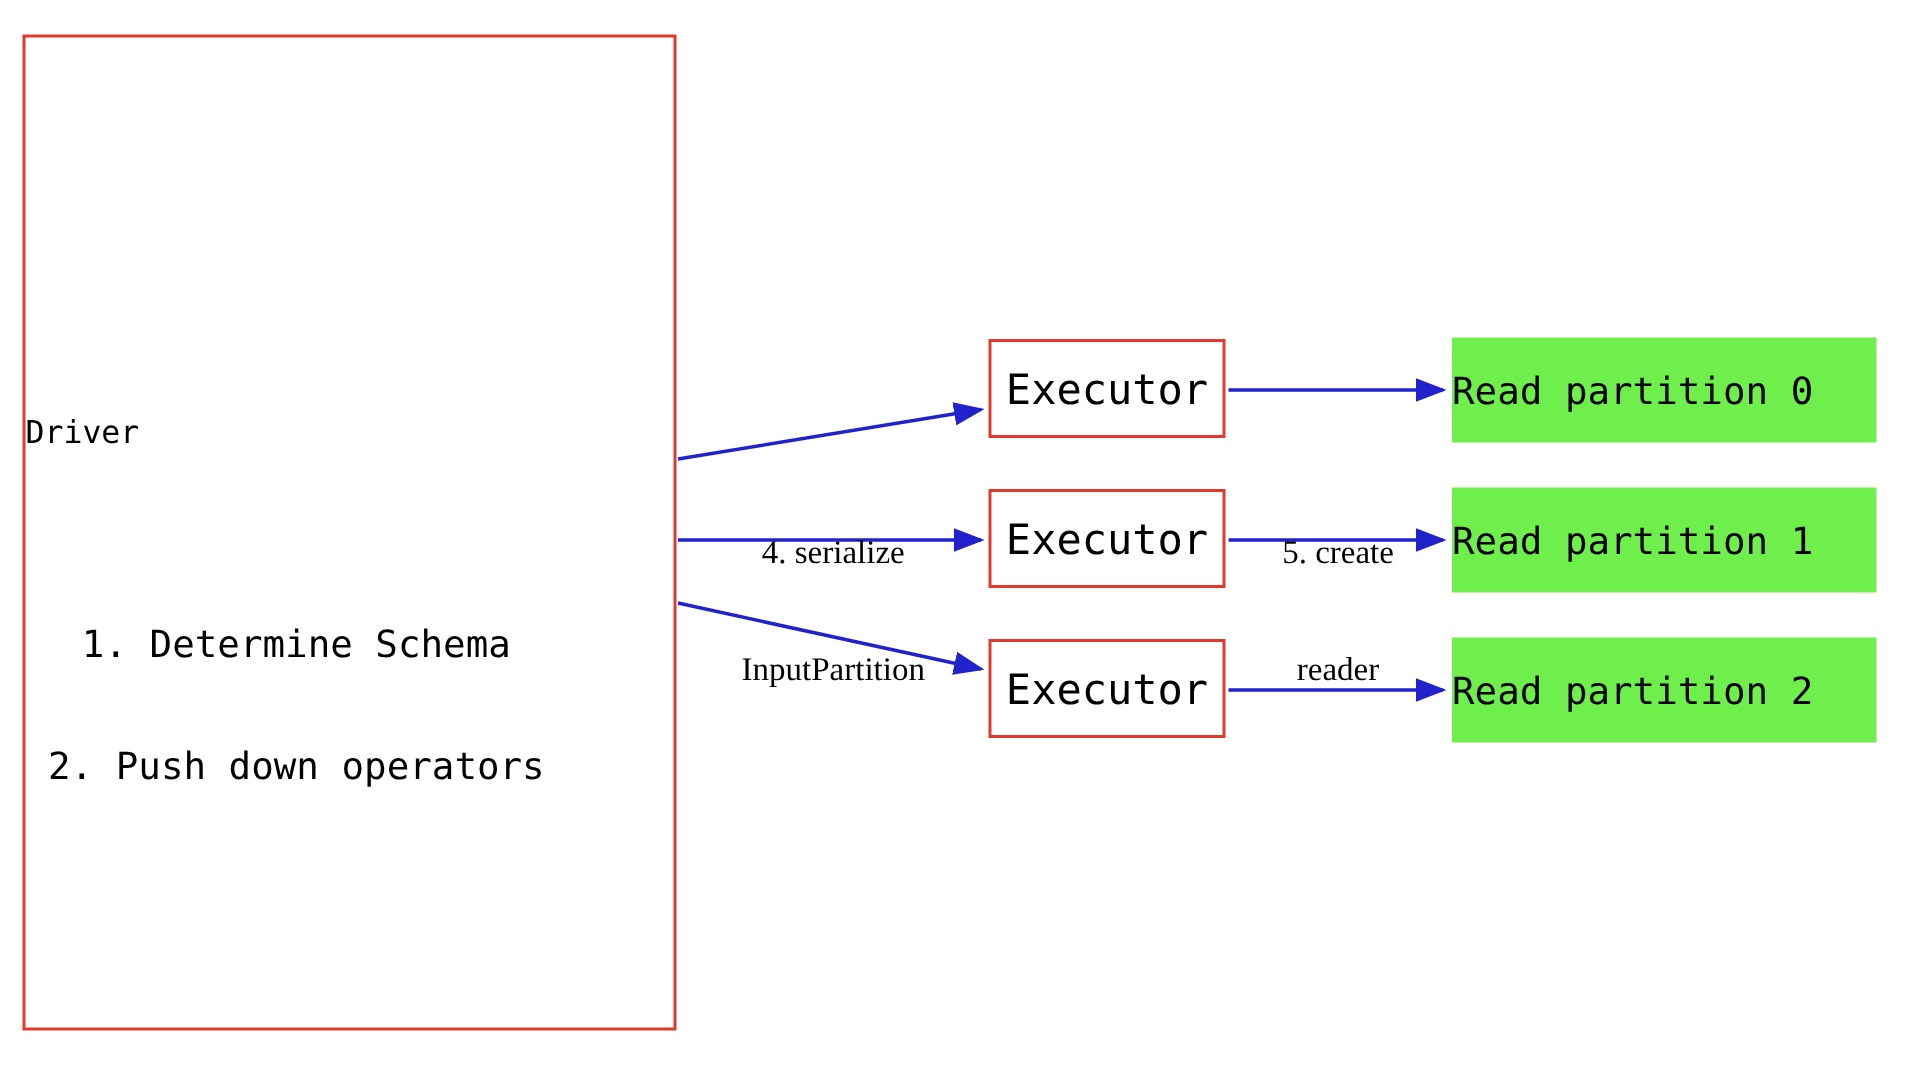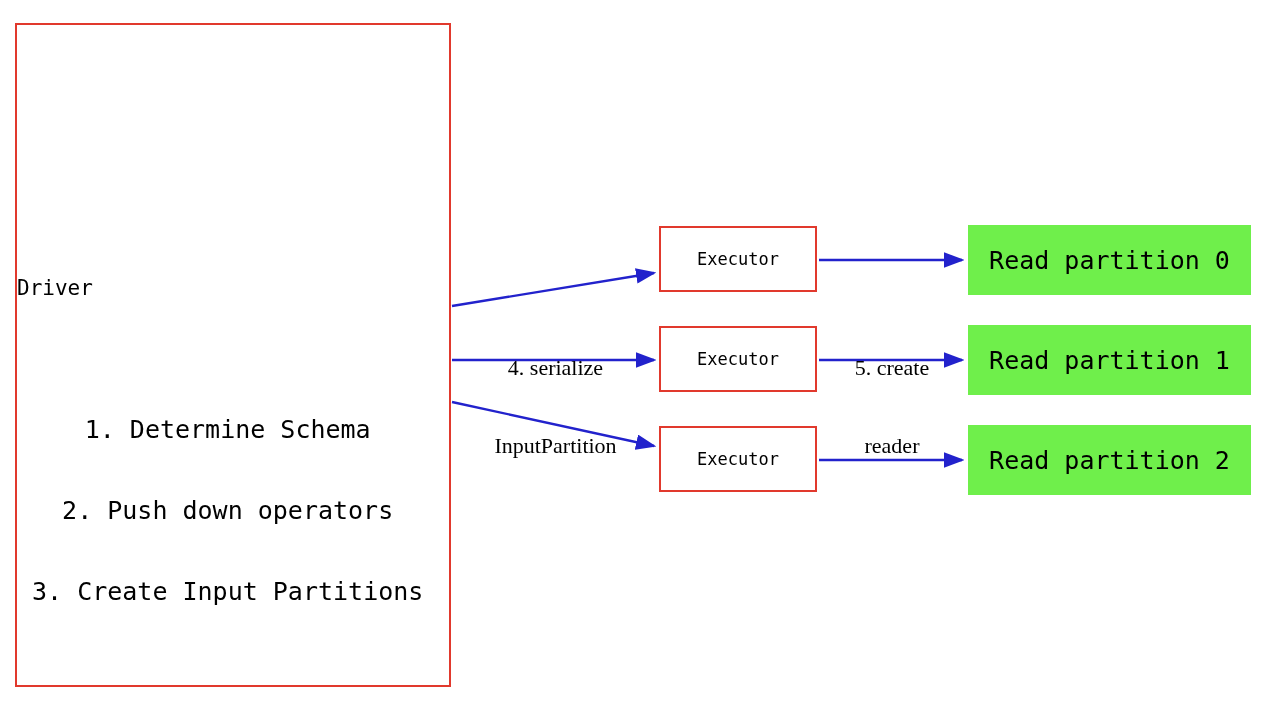--- a/index.html
+++ b/index.html
@@ -59,35 +59,35 @@
     white-space: pre;
     text-align: center;
   }
   .exec-box {
     left: 659px;
     width: 158px;
     height: 66px;
     display: flex;
     align-items: center;
     justify-content: center;
-    font-size: 17px;
+    font-size: 28px;
     z-index: 1;
     white-space: pre;
   }
   .exec-1 { top: 226px; }
   .exec-2 { top: 326px; }
   .exec-3 { top: 426px; }
   .partition-box {
     left: 968px;
     width: 283px;
     height: 70px;
     background: #6fef4b;
     display: flex;
     align-items: center;
-    justify-content: center;
+    justify-content: flex-start;
     font-size: 25px;
     z-index: 1;
     white-space: pre;
   }
   .part-0 { top: 225px; }
   .part-1 { top: 325px; }
   .part-2 { top: 425px; }
   .edge-label {
     position: absolute;
     text-align: center;
@@ -126,21 +126,20 @@
     <line x1="819" y1="260" x2="962" y2="260" stroke="#2222cc" stroke-width="2.4" marker-end="url(#arrowhead)"></line>
     <line x1="819" y1="360" x2="962" y2="360" stroke="#2222cc" stroke-width="2.4" marker-end="url(#arrowhead)"></line>
     <line x1="819" y1="460" x2="962" y2="460" stroke="#2222cc" stroke-width="2.4" marker-end="url(#arrowhead)"></line>
   </svg>
 
   <div class="box red-border driver-box">
     <div class="driver-title">Driver</div>
     <div class="driver-steps">
       <div>1. Determine Schema</div>
       <div>2. Push down operators</div>
-      <div>3. Create Input Partitions</div>
     </div>
   </div>
 
   <div class="box red-border exec-box exec-1">
     <span>Executor</span>
   </div>
   <div class="box red-border exec-box exec-2">
     <span>Executor</span>
   </div>
   <div class="box red-border exec-box exec-3">

